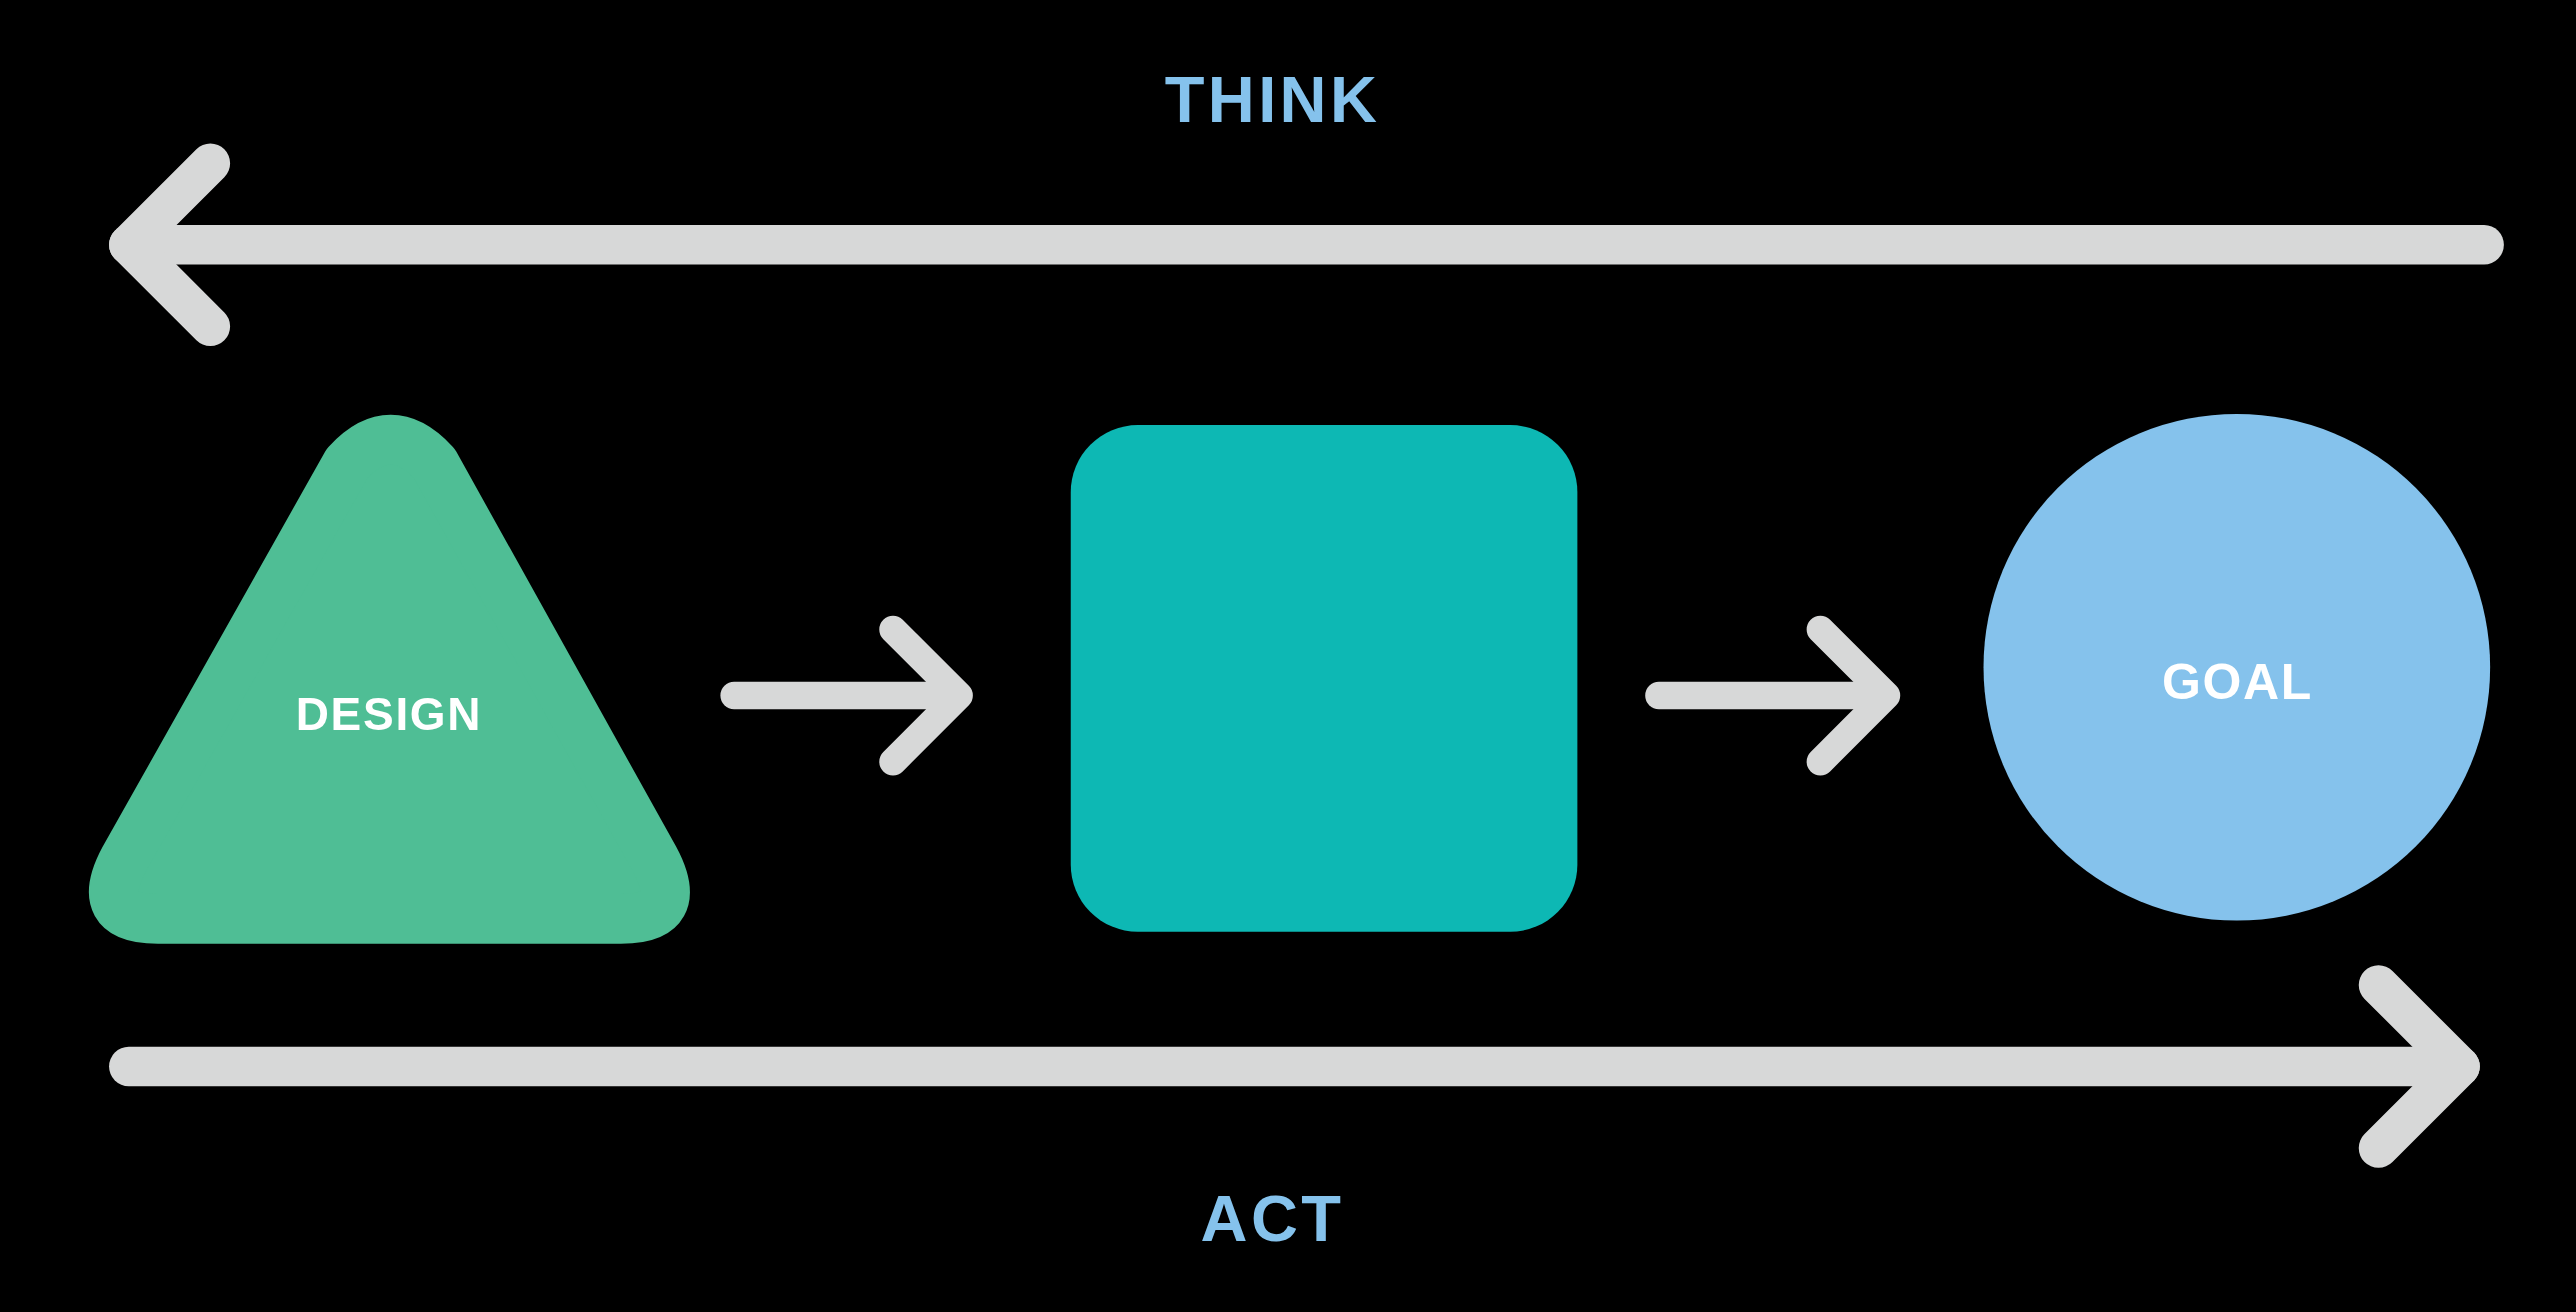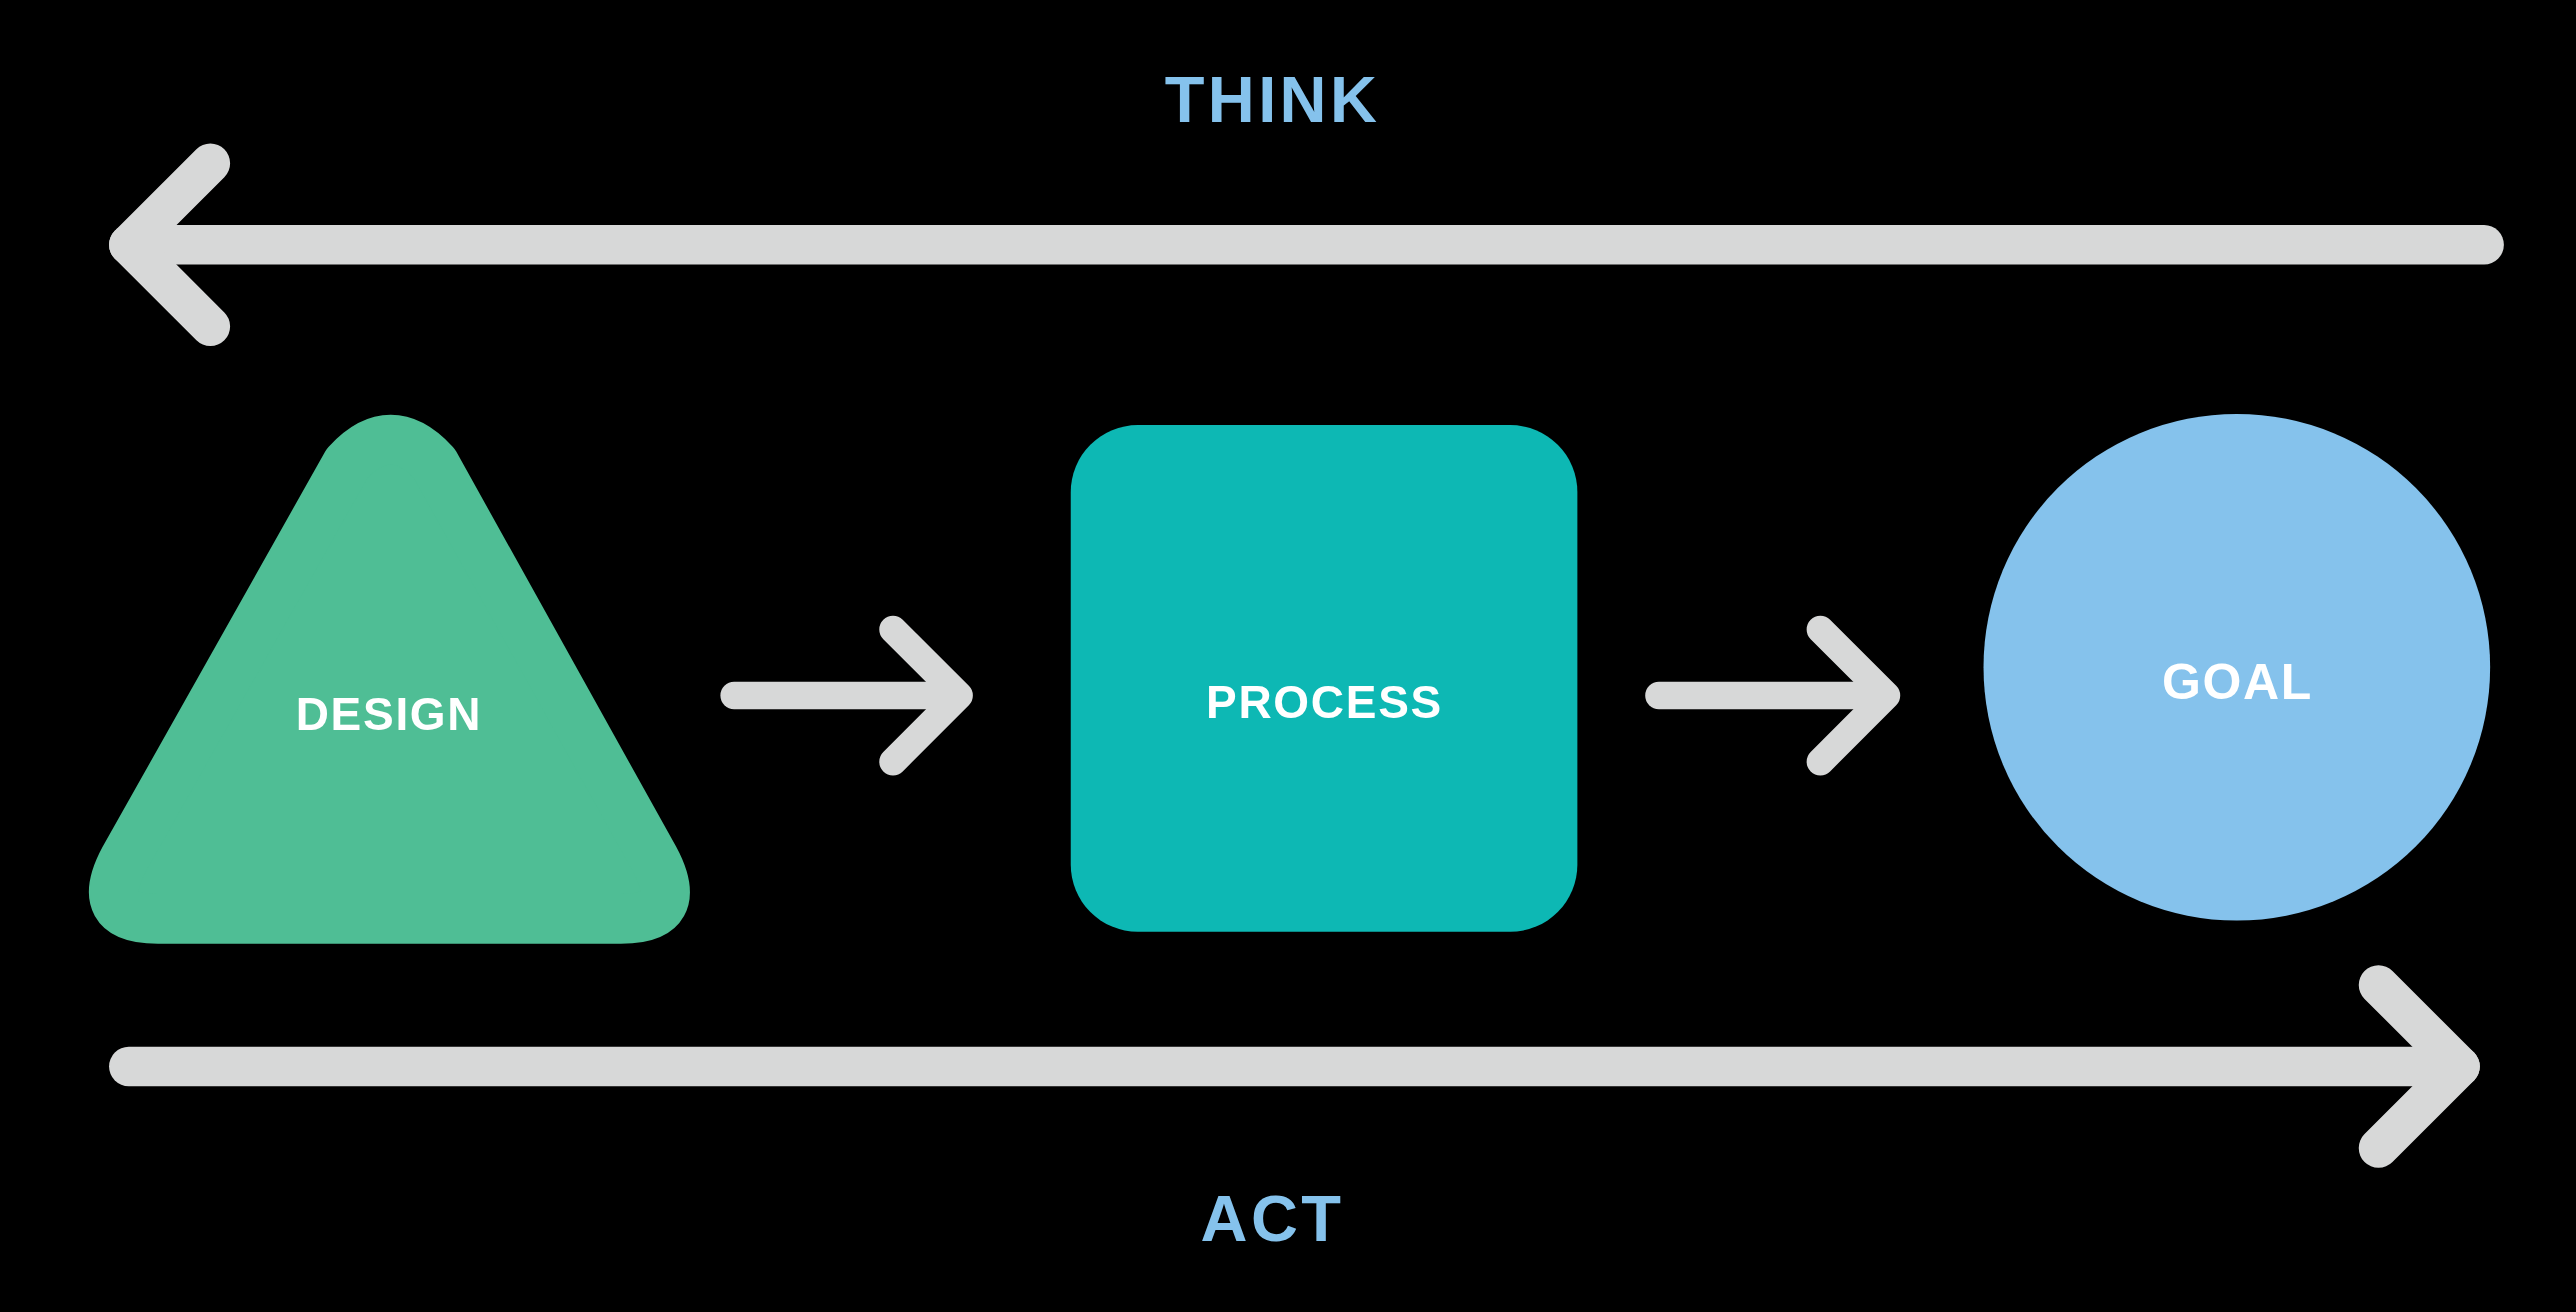--- a/index.html
+++ b/index.html
@@ -127,18 +127,17 @@
     </g>
 
   </svg>
 
   <div class="cycle-label" id="label-think">THINK</div>
 
   <div class="cycle-label" id="label-act">ACT</div>
 
   <div class="shape-label" id="label-design">DESIGN</div>
 
-  <div class="shape-label" id="label-process">PROCESS</div>
 
   <div class="shape-label" id="label-goal">GOAL</div>
 
 </div>
 
 
 </body></html>

